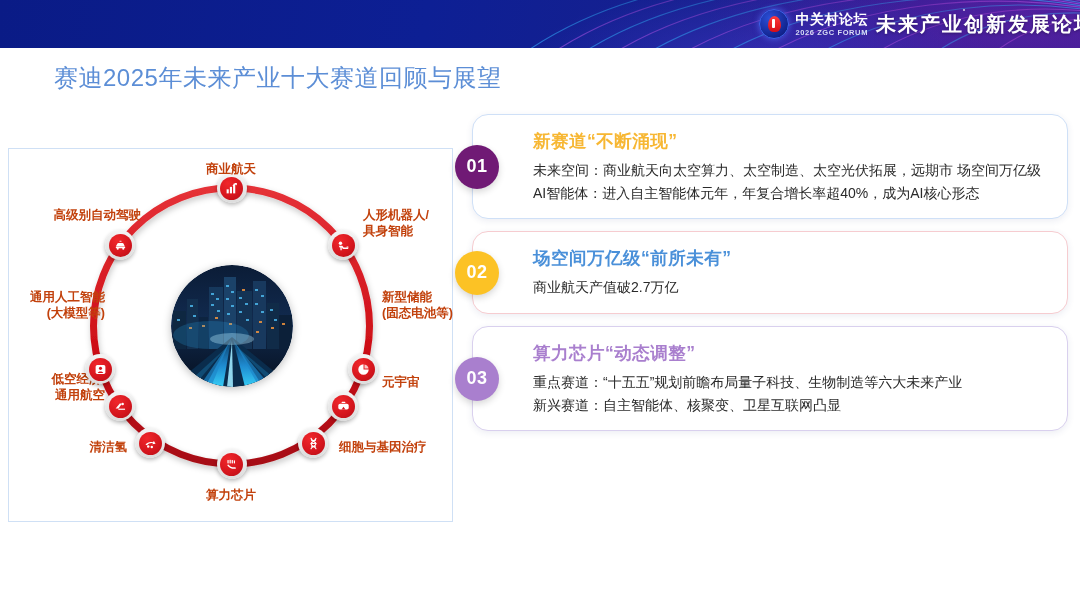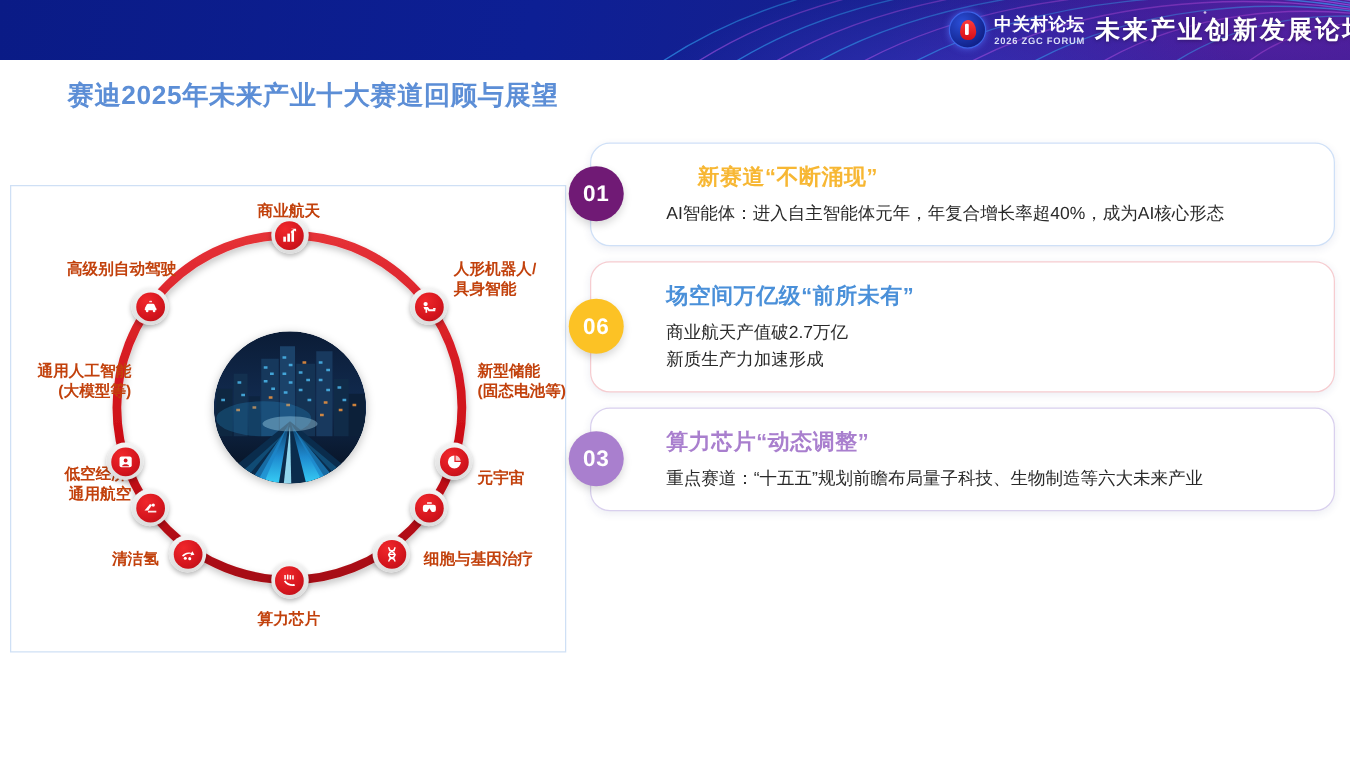--- a/index.html
+++ b/index.html
@@ -49,21 +49,21 @@
   .hdr-title{
     position:absolute;right:24px;top:50%;transform:translateY(-50%);
     color:#ffffff;font-size:20px;font-weight:bold;letter-spacing:2px;
     text-shadow:0 1px 3px rgba(0,0,0,.35);
     white-space:nowrap;
   }
 
   
   .page-title{
     position:absolute;left:54px;top:62px;
-    font-size:21px;font-weight:bold;color:#5c8ed6;letter-spacing:.5px;
+    font-size:24px;font-weight:normal;color:#5c8ed6;letter-spacing:.5px;
     white-space:nowrap;
   }
 
   
   .diagram-panel{
     position:absolute;left:8px;top:148px;width:445px;height:374px;
     background:#fff;border:1px solid #cfe0f5;box-sizing:border-box;
   }
   .ring-wrap{position:absolute;left:0;top:0;width:445px;height:374px;}
   .ring-svg{position:absolute;left:0;top:0;}
@@ -114,21 +114,21 @@
     width:44px;height:44px;border-radius:50%;
     display:flex;align-items:center;justify-content:center;
     color:#fff;font-size:18px;font-weight:bold;letter-spacing:.5px;
     box-shadow:0 3px 7px rgba(0,0,0,.16);
   }
   .badge.b1{background:#701a75;}
   .badge.b2{background:#fcc225;}
   .badge.b3{background:#a97fce;}
 
   .card-head{font-size:17.5px;font-weight:bold;margin-bottom:6px;letter-spacing:.5px;}
-  .card.c1 .card-head{color:#f7b733;margin-left:25px;}
+  .card.c1 .card-head{color:#f7b733;}
   .card.c2 .card-head{color:#4a90d9;}
   .card.c3 .card-head{color:#a97fce;}
 
   .card-body{font-size:14px;color:#2a2a2a;line-height:1.62;}
   .card-body p{margin:0;}
 </style>
 </head>
 <body>
 
 <div class="header">
@@ -393,34 +393,35 @@
 
   </div>
 </div>
 
 <div class="cards">
 
   <div class="card c1">
     <div class="badge b1">01</div>
     <div class="card-head">新赛道“不断涌现”</div>
     <div class="card-body">
+      <p>未来空间：商业航天向太空算力、太空制造、太空光伏拓展，远期市 场空间万亿级</p>
       <p>AI智能体：进入自主智能体元年，年复合增长率超40%，成为AI核心形态</p>
     </div>
   </div>
 
   <div class="card c2">
-    <div class="badge b2">06</div>
+    <div class="badge b2">02</div>
     <div class="card-head">场空间万亿级“前所未有”</div>
     <div class="card-body">
       <p>商业航天产值破2.7万亿</p>
-      <p>新质生产力加速形成</p>
     </div>
   </div>
 
   <div class="card c3">
     <div class="badge b3">03</div>
     <div class="card-head">算力芯片“动态调整”</div>
     <div class="card-body">
       <p>重点赛道：“十五五”规划前瞻布局量子科技、生物制造等六大未来产业</p>
+      <p>新兴赛道：自主智能体、核聚变、卫星互联网凸显</p>
     </div>
   </div>
 
 </div>
 
 </body></html>

